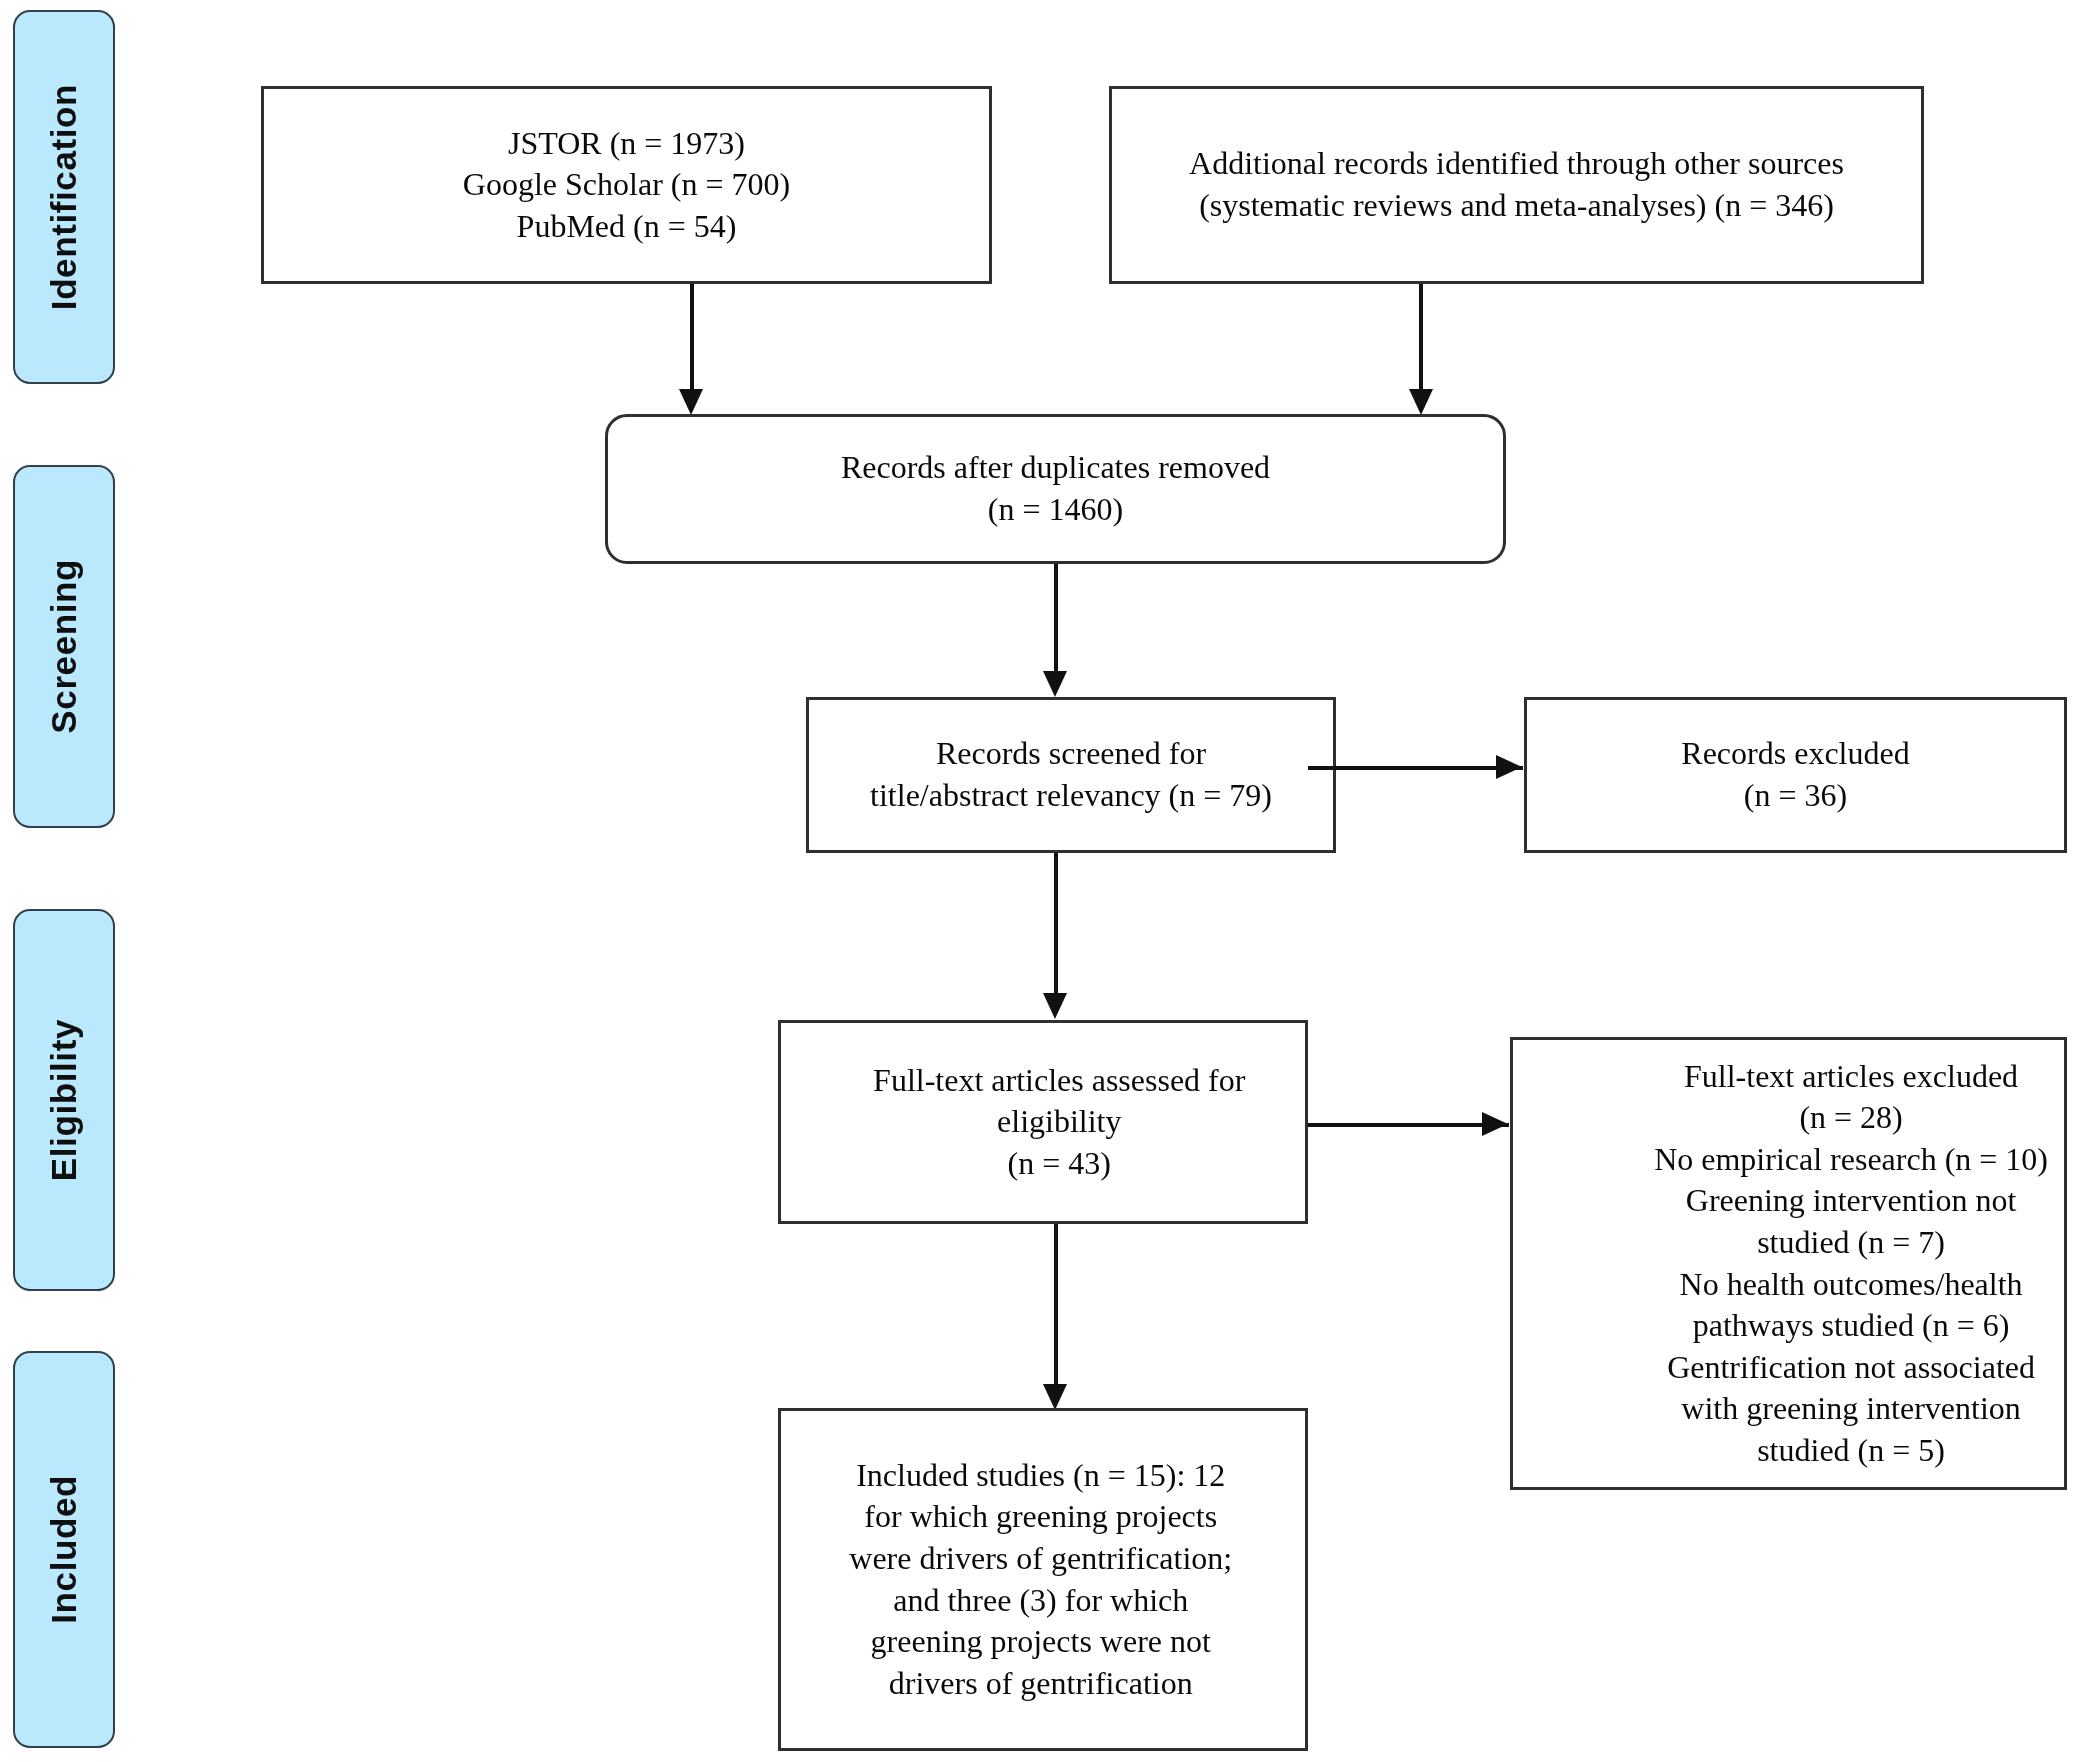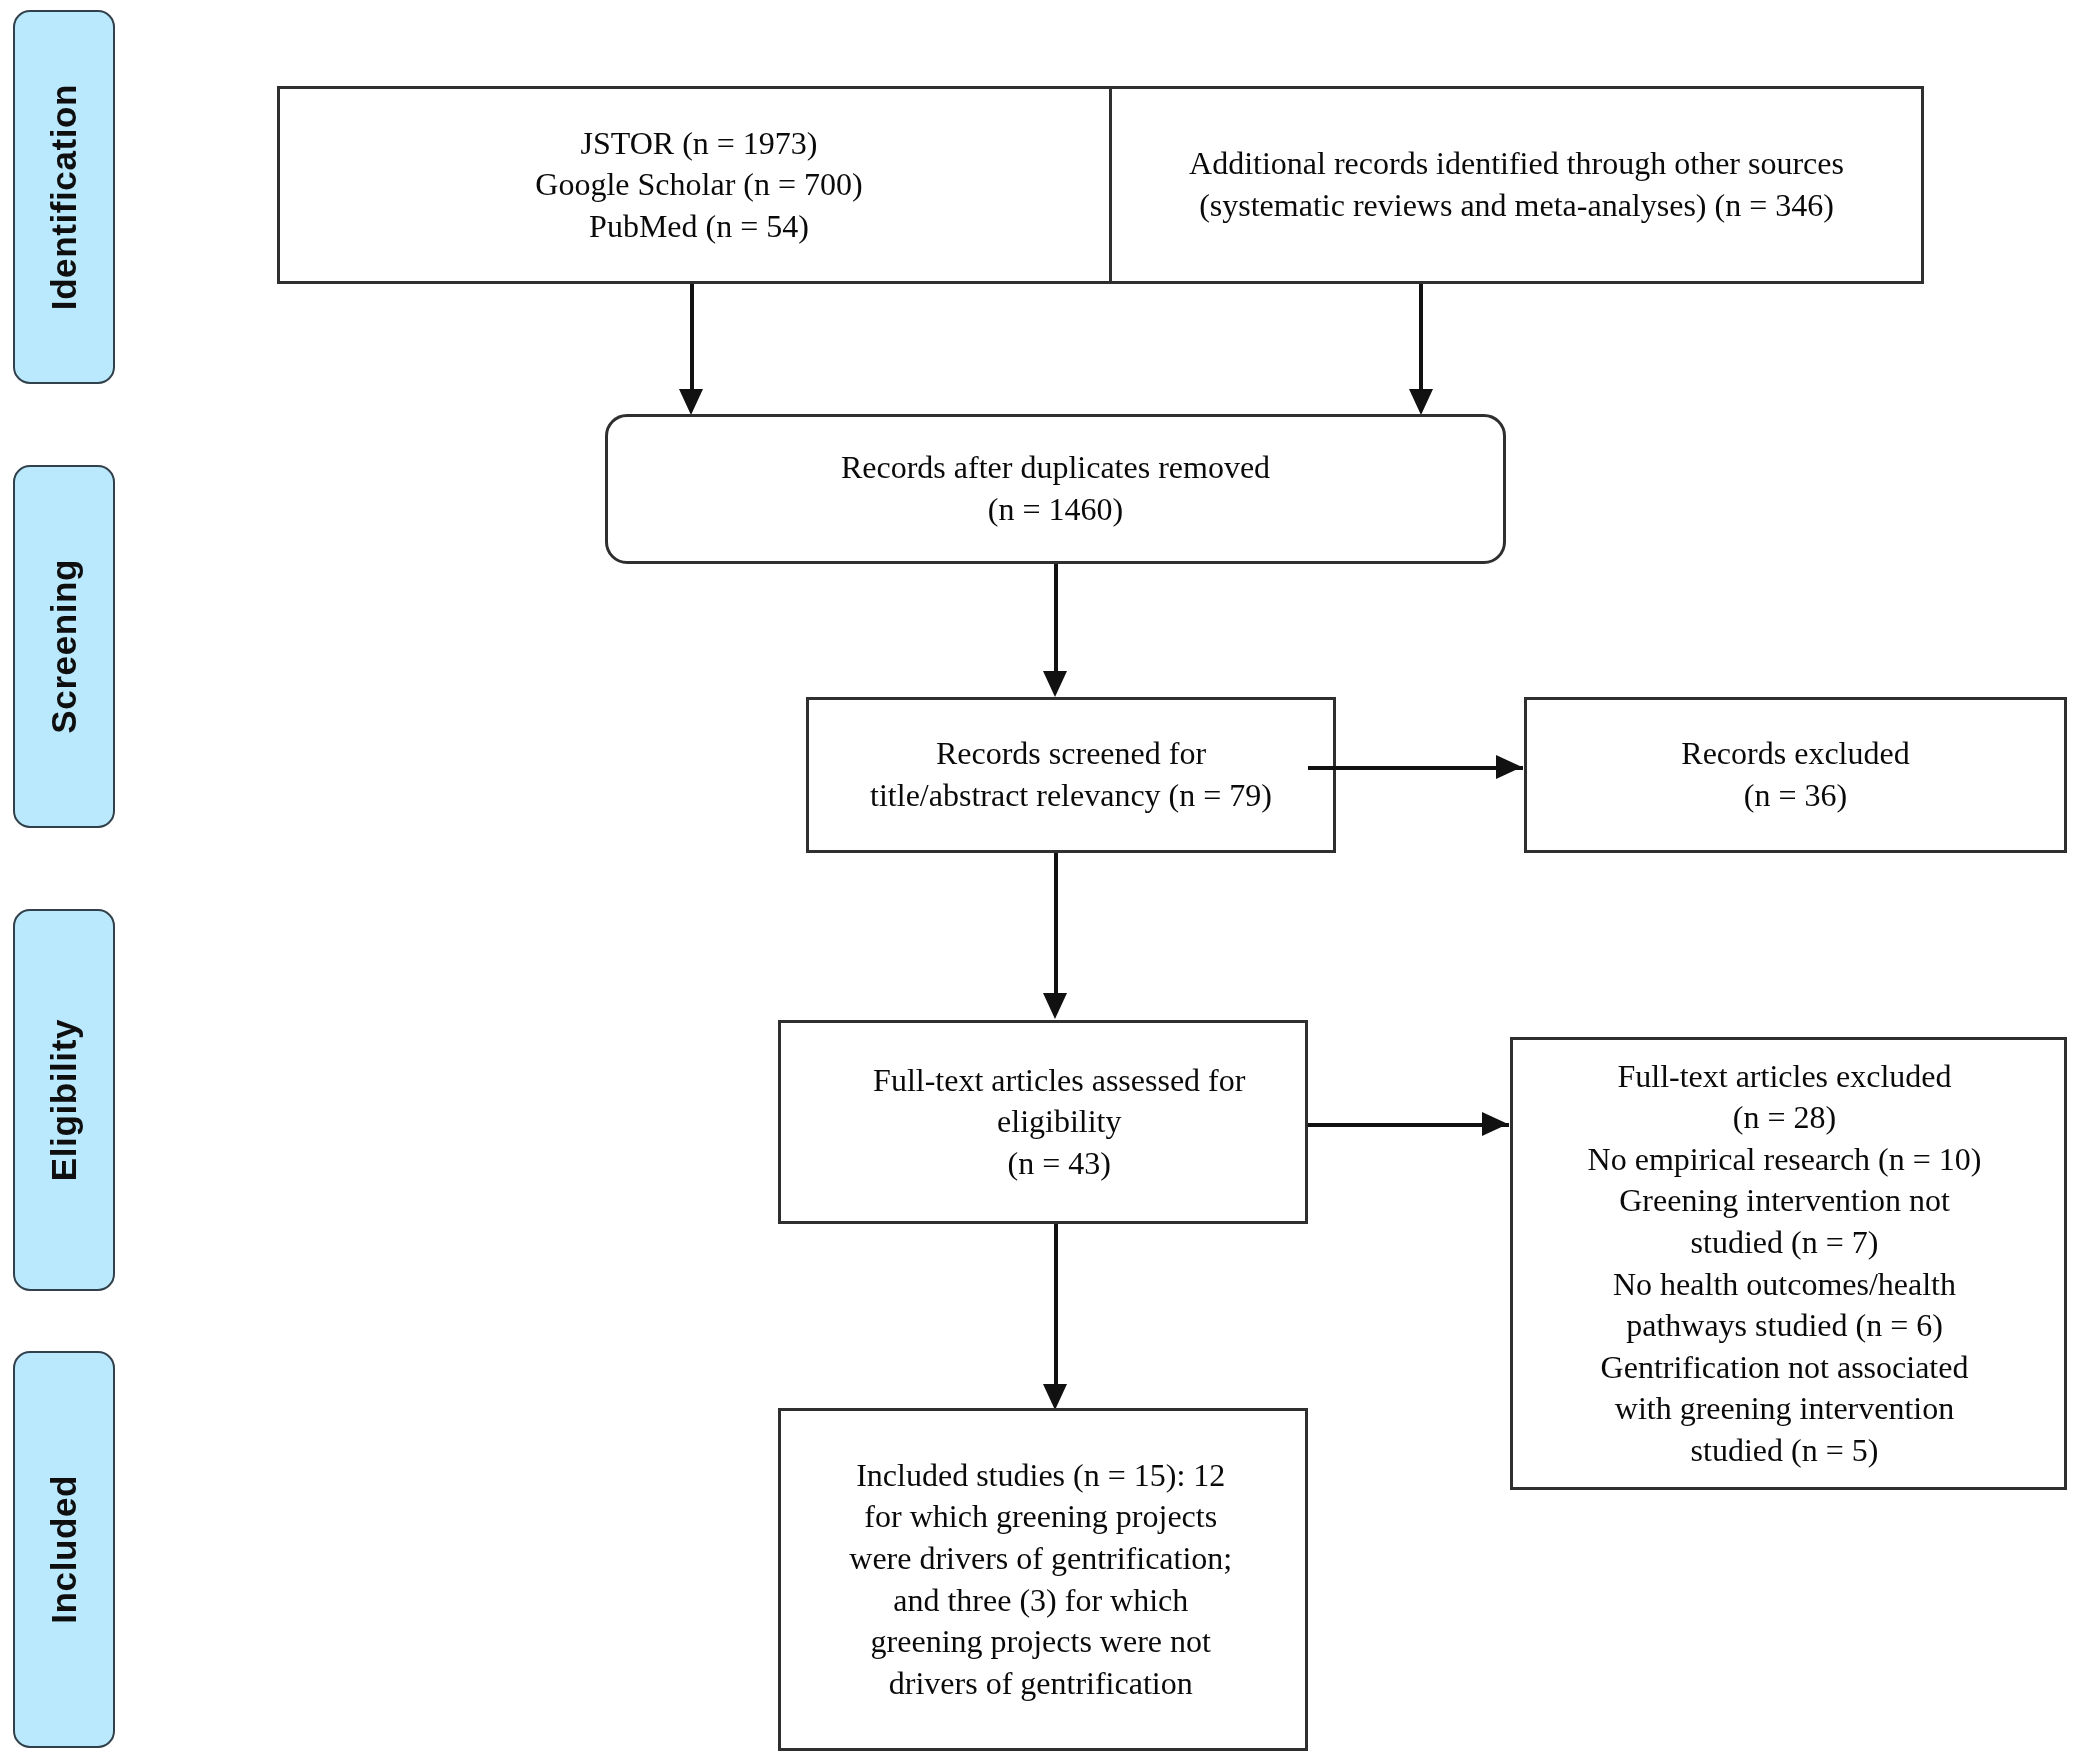--- a/index.html
+++ b/index.html
@@ -53,21 +53,21 @@
     padding: 5.7px 12.5px;
   }
   .flow-box .boxtext {
     font-family: "Liberation Serif", "DejaVu Serif", serif;
     font-size: 32px;
     line-height: 1.30;
     text-align: center;
     white-space: pre-line;
     color: #0a0a0a;
   }
-  .flow-box.left-aligned-pad { padding-left: 8px; padding-right: 16px; }
+  .flow-box.left-aligned-pad { padding-left: 8px; padding-right: 16px; justify-content: flex-end; }
 
   
   .vline {
     position: absolute;
     width: 4px;
     background: #111111;
   }
   .hline {
     position: absolute;
     height: 4px;
@@ -104,21 +104,21 @@
   </div>
 
   <div class="phase-label" style="left:12.5px; top:909px; width:102px; height:382px;">
     <span class="vtext">Eligibility</span>
   </div>
 
   <div class="phase-label" style="left:12.5px; top:1351px; width:102px; height:397px;">
     <span class="vtext">Included</span>
   </div>
 
-  <div class="flow-box" style="left:277px; top:86px; width:844px; height:198px;">
+  <div class="flow-box" style="left:261px; top:86px; width:731px; height:198px;">
     <span class="boxtext">JSTOR (n = 1973)
 Google Scholar (n = 700)
 PubMed (n = 54)</span>
   </div>
 
   <div class="flow-box" style="left:1109px; top:86px; width:815px; height:198px;">
     <span class="boxtext">Additional records identified through other sources (systematic reviews and meta-analyses) (n = 346)</span>
   </div>
 
   <div class="vline" style="left:690px; top:284px; width:4px; height:108px;"></div>

